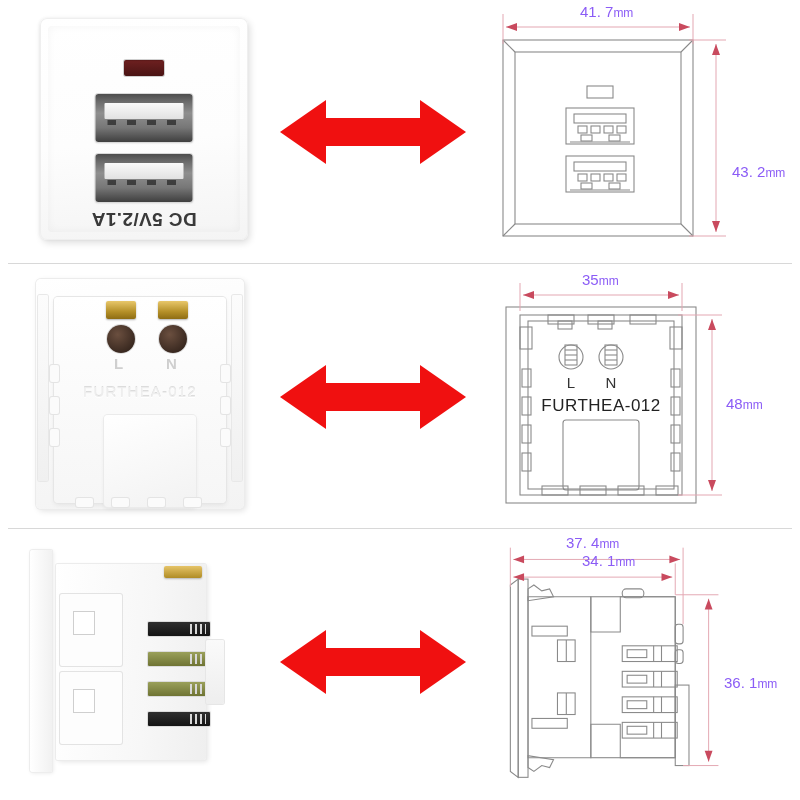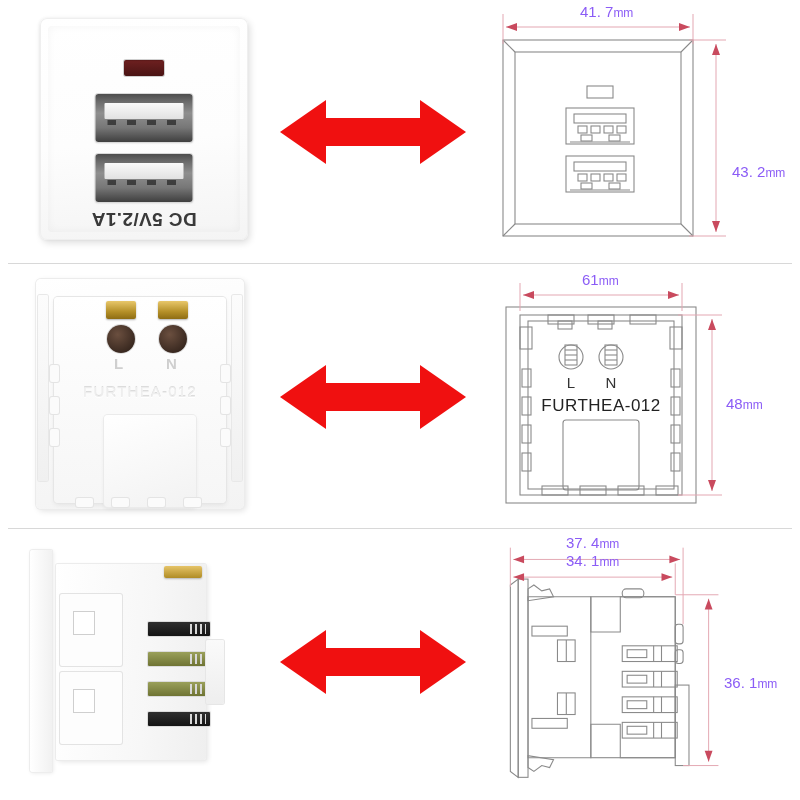--- a/index.html
+++ b/index.html
@@ -386,21 +386,21 @@
         </g>
         <g fill="#c94a5e">
           <path d="M53 30 L64 26 L64 34 Z"></path>
           <path d="M209 30 L198 26 L198 34 Z"></path>
           <path d="M242 54 L238 65 L246 65 Z"></path>
           <path d="M242 226 L238 215 L246 215 Z"></path>
         </g>
       </svg>
 
       <div class="dim-text" style="left:112px; top:6px;">
-        <span>61</span><span class="u">mm</span>
+        <span>35</span><span class="u">mm</span>
       </div>
       <div class="dim-text" style="left:256px; top:130px;">
         <span>48</span><span class="u">mm</span>
       </div>
     </div>
 
     <div class="row-divider" style="top:263px"></div>
   </div>
 
   <div class="row" style="top:530px; height:314px">
@@ -507,21 +507,21 @@
           <path d="M41 48 L52 44 L52 52 Z"></path>
           <path d="M203 48 L192 44 L192 52 Z"></path>
           <path d="M240 70 L236 81 L244 81 Z"></path>
           <path d="M240 236 L236 225 L244 225 Z"></path>
         </g>
       </svg>
 
       <div class="dim-text" style="left:96px; top:4px;">
         <span>37. 4</span><span class="u">mm</span>
       </div>
-      <div class="dim-text" style="left:96px; top:22px;">
+      <div class="dim-text" style="left:112px; top:22px;">
         <span>34. 1</span><span class="u">mm</span>
       </div>
       <div class="dim-text" style="left:254px; top:144px;">
         <span>36. 1</span><span class="u">mm</span>
       </div>
     </div>
   </div>
 
 </div>
 

